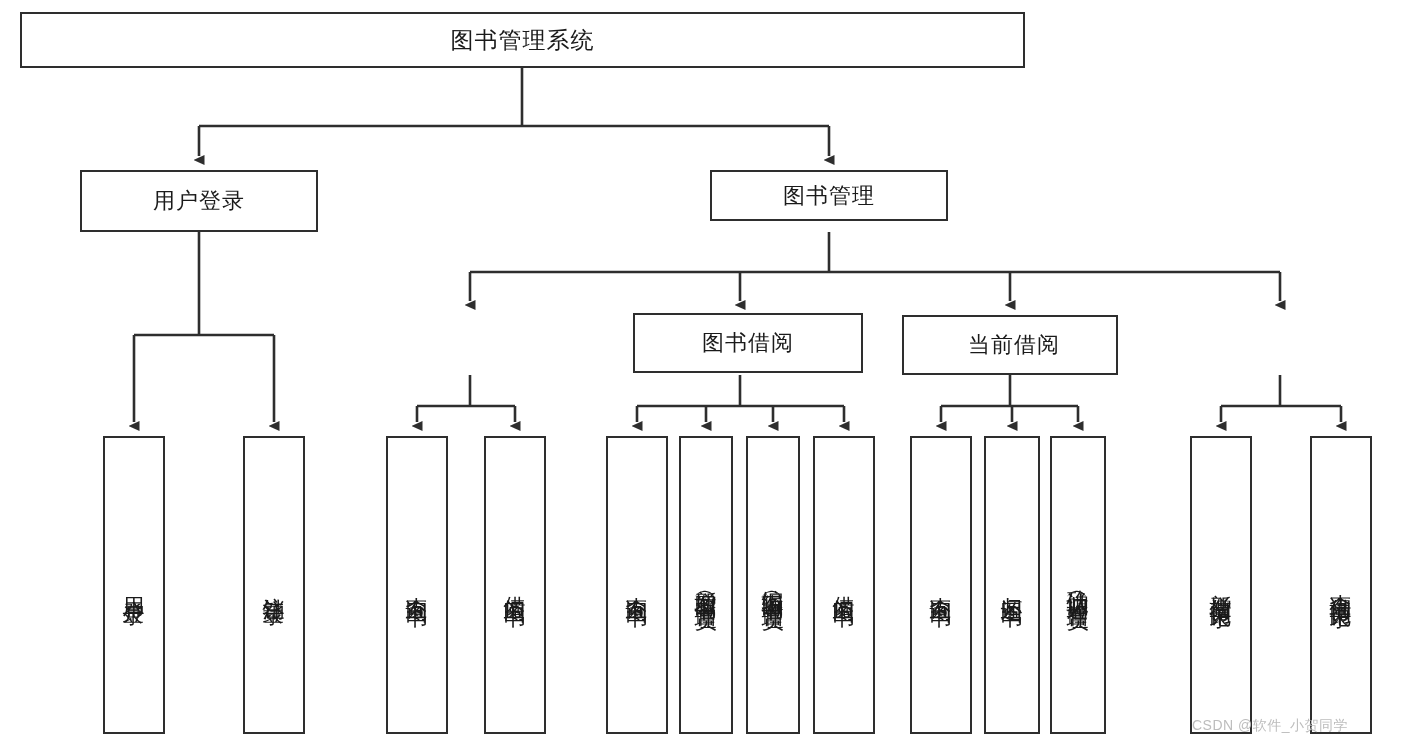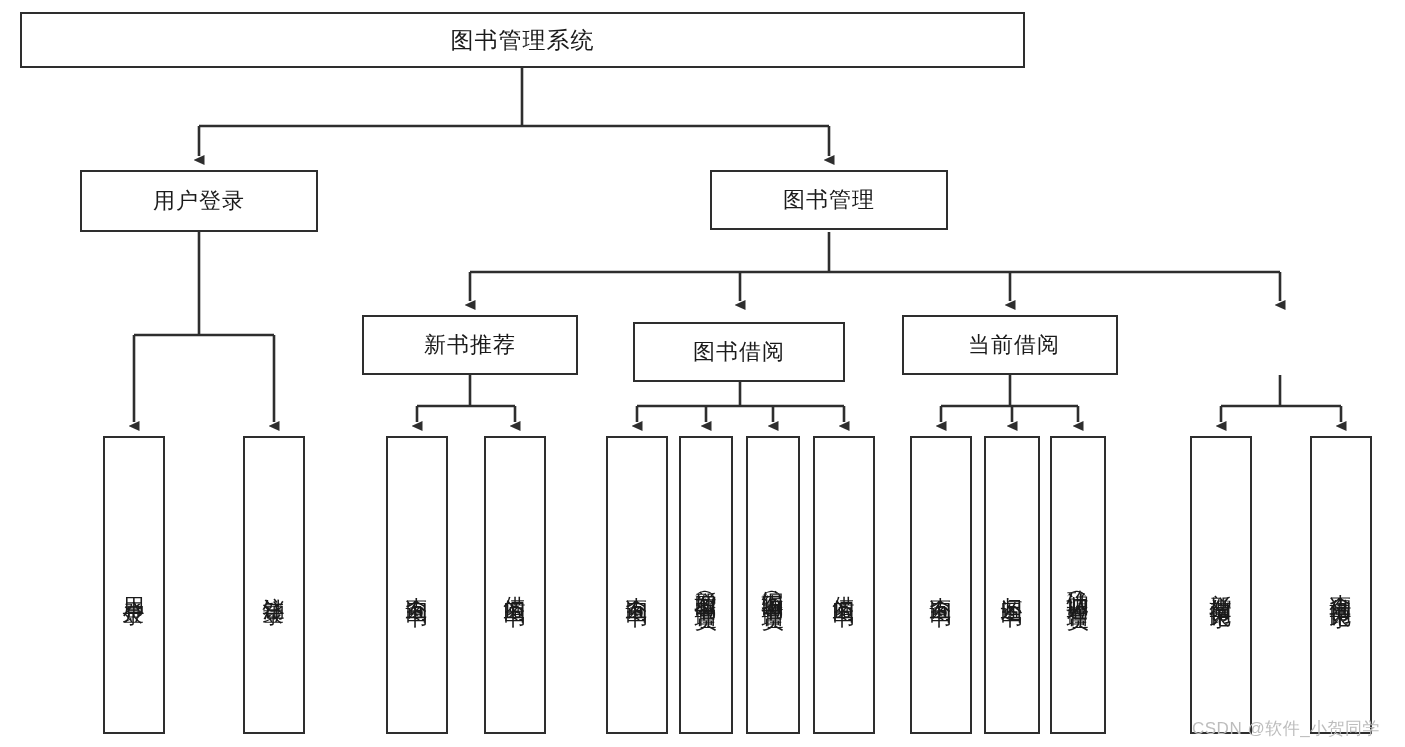--- a/index.html
+++ b/index.html
@@ -46,21 +46,21 @@
     letter-spacing: 3px;
     line-height: 1.05;
     text-align: center;
     white-space: nowrap;
   }
   .root-label {
     font-size: 23px;
   }
   .watermark {
     position: absolute;
-    font-size: 17px;
+    font-size: 14px;
     color: #bdbdbd;
     white-space: nowrap;
     letter-spacing: 0.5px;
   }
 </style>
 </head>
 <body>
 
 <div id="canvas">
 
@@ -114,28 +114,25 @@
     </g>
   </svg>
 
   <div class="node-box" style="left:20px; top:12px; width:1005px; height:56px;">
     <span class="node-h root-label">图书管理系统</span>
   </div>
 
   <div class="node-box" style="left:80px; top:170px; width:238px; height:62px;">
     <span class="node-h">用户登录</span>
   </div>
-  <div class="node-box" style="left:710px; top:170px; width:238px; height:60px;">
+  <div class="node-box" style="left:710px; top:170px; width:238px; height:51px;">
     <span class="node-h">图书管理</span>
   </div>
 
-  <div class="node-box" style="left:362px; top:315px; width:216px; height:60px;">
-    <span class="node-h">新书推荐</span>
-  </div>
-  <div class="node-box" style="left:633px; top:322px; width:212px; height:60px;">
+  <div class="node-box" style="left:633px; top:313px; width:230px; height:60px;">
     <span class="node-h">图书借阅</span>
   </div>
   <div class="node-box" style="left:902px; top:315px; width:216px; height:60px;padding-left:8px;">
     <span class="node-h">当前借阅</span>
   </div>
 
   <div class="node-box" style="left:103px; top:436px; width:62px; height:298px;">
     <span class="node-v">用户登录</span>
   </div>
   <div class="node-box" style="left:243px; top:436px; width:62px; height:298px;">

